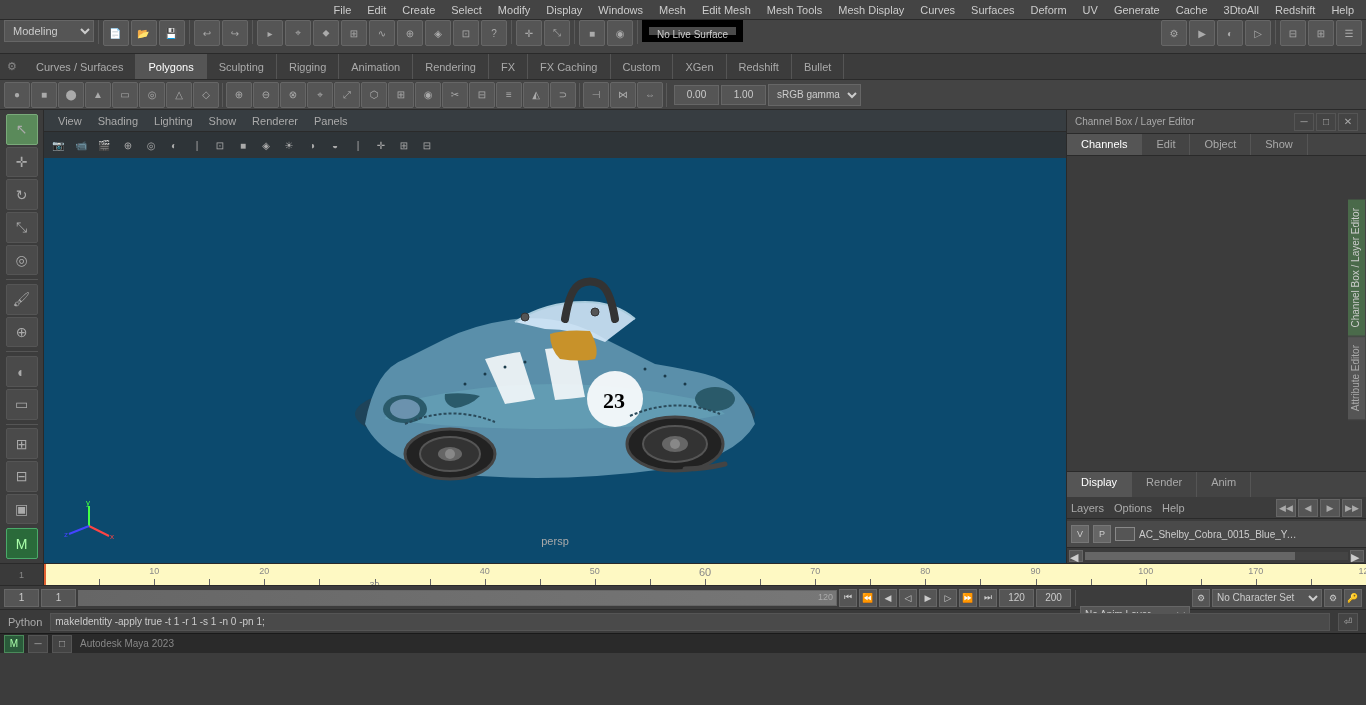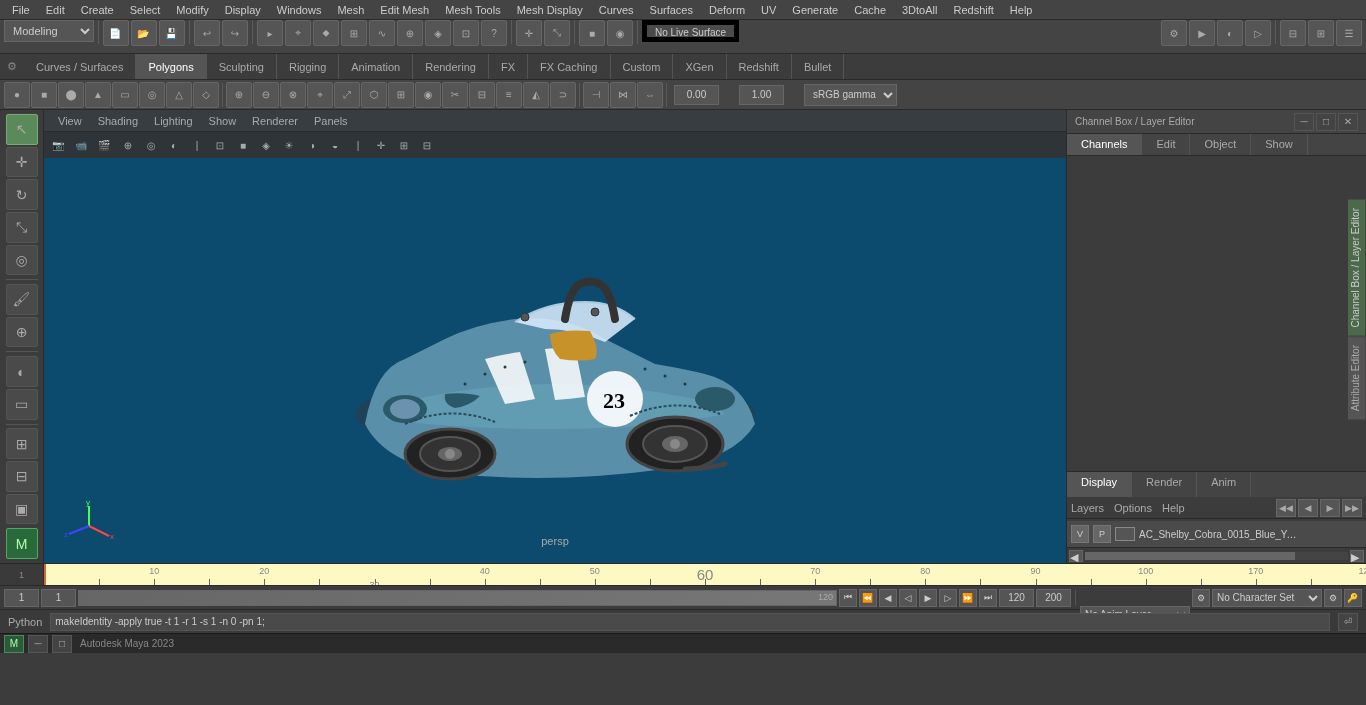--- a/index.html
+++ b/index.html
@@ -15,20 +15,21 @@
     }
 
     
     #menu-bar {
       height: 20px;
       background: #444444;
       display: flex;
       align-items: center;
       padding: 0 4px;
       border-bottom: 1px solid #2a2a2a;
+      justify-content: flex-end;
     }
     .menu-item {
       padding: 2px 8px;
       font-size: 11px;
       color: #cccccc;
       cursor: pointer;
     }
 
     
     #toolbar1 {
@@ -63,21 +64,21 @@
       border: 1px solid #666;
       color: #ccc;
       font-size: 11px;
       padding: 2px 4px;
       height: 22px;
       width: 90px;
       cursor: pointer;
     }
     .live-surface-btn {
       background: #4a4a4a;
-      border: 5px solid #000000;
+      border: 7px solid #000000;
       color: #ccc;
       font-size: 10px;
       padding: 2px 8px;
       height: 22px;
       cursor: pointer;
       white-space: nowrap;
     }
 
     
     #tab-bar {
@@ -570,21 +571,21 @@
   <div class="toolbar-btn">✂</div>
   <div class="toolbar-btn">⊟</div>
   <div class="toolbar-btn">≡</div>
   <div class="toolbar-btn">◭</div>
   <div class="toolbar-btn">⊃</div>
   <div class="toolbar-separator"></div>
   <div class="toolbar-btn">⊣</div>
   <div class="toolbar-btn">⋈</div>
   <div class="toolbar-btn">⇔</div>
   <div class="toolbar-separator"></div>
-  <div style="display:flex;align-items:center;gap:20px;margin-left:4px;">
+  <div style="display:flex;align-items:center;gap:2px;margin-left:4px;">
     <input class="num-input" type="text" value="0.00" style="">
     <input class="num-input" type="text" value="1.00" style="">
     <select class="gamma-select">
       <option>sRGB gamma</option>
     </select>
   </div>
 </div>
 
 <div id="main-area" style="display:flex; height: 453px;">
 
@@ -790,21 +791,21 @@
       <div style="position: absolute; bottom: 0px; left: 25%; width: 1px; height: 6px; background: rgb(102, 102, 102);"></div>
       <div style="position: absolute; top: 16px; left: 25%; font-size: 9px; color: rgb(136, 136, 136); transform: translateX(-50%);">30</div>
       <div style="position: absolute; bottom: 0px; left: 29.1667%; width: 1px; height: 6px; background: rgb(102, 102, 102);"></div>
       <div style="position: absolute; bottom: 0px; left: 33.3333%; width: 1px; height: 6px; background: rgb(102, 102, 102);"></div>
       <div style="position: absolute; top: 2px; left: 33.3333%; font-size: 9px; color: rgb(136, 136, 136); transform: translateX(-50%);">40</div>
       <div style="position: absolute; bottom: 0px; left: 37.5%; width: 1px; height: 6px; background: rgb(102, 102, 102);"></div>
       <div style="position: absolute; bottom: 0px; left: 41.6667%; width: 1px; height: 6px; background: rgb(102, 102, 102);"></div>
       <div style="position: absolute; top: 2px; left: 41.6667%; font-size: 9px; color: rgb(136, 136, 136); transform: translateX(-50%);">50</div>
       <div style="position: absolute; bottom: 0px; left: 45.8333%; width: 1px; height: 6px; background: rgb(102, 102, 102);"></div>
       <div style="position: absolute; bottom: 0px; left: 50%; width: 1px; height: 6px; background: rgb(102, 102, 102);"></div>
-      <div style="position: absolute; top: 2px; left: 50%; font-size: 15px; color: rgb(136, 136, 136); transform: translateX(-50%);">60</div>
+      <div style="position: absolute; top: 2px; left: 50%; font-size: 11px; color: rgb(136, 136, 136); transform: translateX(-50%);">60</div>
       <div style="position: absolute; bottom: 0px; left: 54.1667%; width: 1px; height: 6px; background: rgb(102, 102, 102);"></div>
       <div style="position: absolute; bottom: 0px; left: 58.3333%; width: 1px; height: 6px; background: rgb(102, 102, 102);"></div>
       <div style="position: absolute; top: 2px; left: 58.3333%; font-size: 9px; color: rgb(136, 136, 136); transform: translateX(-50%);">70</div>
       <div style="position: absolute; bottom: 0px; left: 62.5%; width: 1px; height: 6px; background: rgb(102, 102, 102);"></div>
       <div style="position: absolute; bottom: 0px; left: 66.6667%; width: 1px; height: 6px; background: rgb(102, 102, 102);"></div>
       <div style="position: absolute; top: 2px; left: 66.6667%; font-size: 9px; color: rgb(136, 136, 136); transform: translateX(-50%);">80</div>
       <div style="position: absolute; bottom: 0px; left: 70.8333%; width: 1px; height: 6px; background: rgb(102, 102, 102);"></div>
       <div style="position: absolute; bottom: 0px; left: 75%; width: 1px; height: 6px; background: rgb(102, 102, 102);"></div>
       <div style="position: absolute; top: 2px; left: 75%; font-size: 9px; color: rgb(136, 136, 136); transform: translateX(-50%);">90</div>
       <div style="position: absolute; bottom: 0px; left: 79.1667%; width: 1px; height: 6px; background: rgb(102, 102, 102);"></div>

